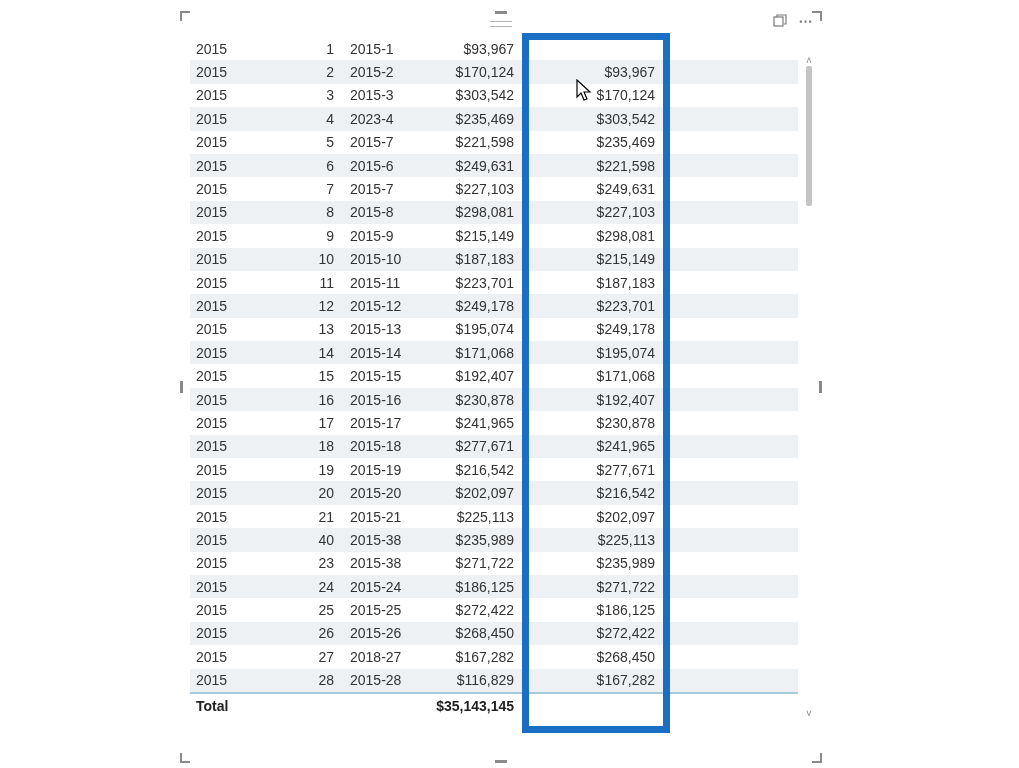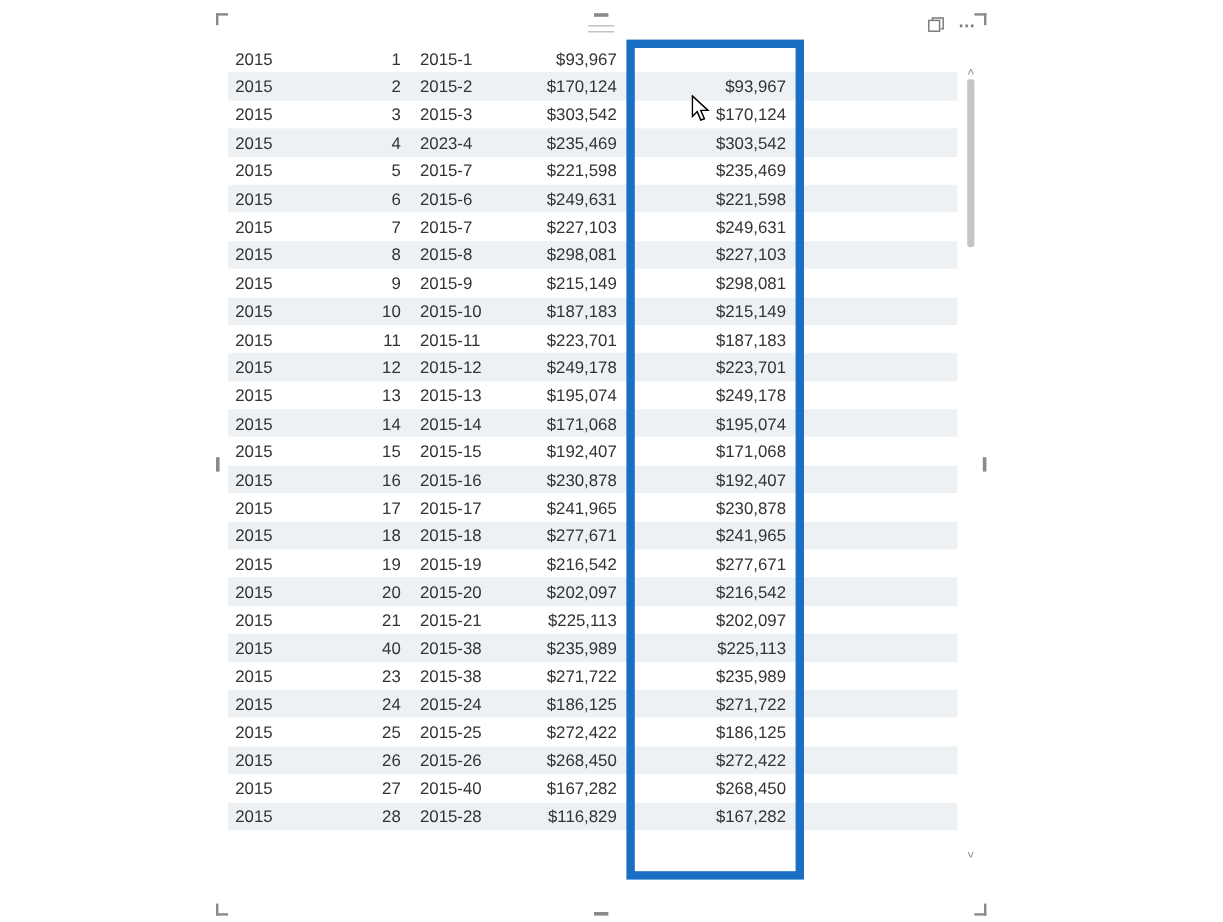--- a/index.html
+++ b/index.html
@@ -375,33 +375,40 @@
         <div class="row">
           <div class="col c-year">2015</div>
           <div class="col c-week">26</div>
           <div class="col c-yw">2015-26</div>
           <div class="col c-tot">$268,450</div>
           <div class="col c-prev">$272,422</div>
         </div>
         <div class="row">
           <div class="col c-year">2015</div>
           <div class="col c-week">27</div>
-          <div class="col c-yw">2015-40</div>
+          <div class="col c-yw">2018-27</div>
           <div class="col c-tot">$167,282</div>
           <div class="col c-prev">$268,450</div>
         </div>
         <div class="row">
           <div class="col c-year">2015</div>
           <div class="col c-week">28</div>
           <div class="col c-yw">2015-28</div>
           <div class="col c-tot">$116,829</div>
           <div class="col c-prev">$167,282</div>
         </div>
       </div>
 
+    <div class="total-row">
+      <div class="col c-year" style="font-weight:600;">Total</div>
+      <div class="col c-week"></div>
+      <div class="col c-yw"></div>
+      <div class="col c-tot" style="font-weight:600;">$35,143,145</div>
+      <div class="col c-prev"></div>
+    </div>
 
   </div>
 
   <div class="vscroll">
     <div class="arrow">˄</div>
     <div class="track">
       <div class="thumb"></div>
     </div>
     <div class="arrow">˅</div>
   </div>

